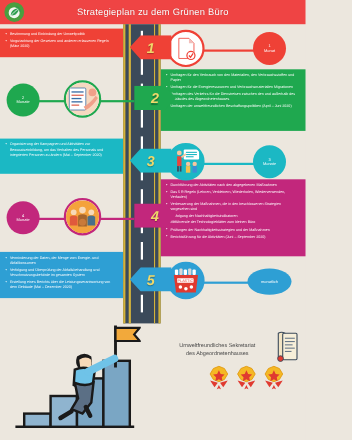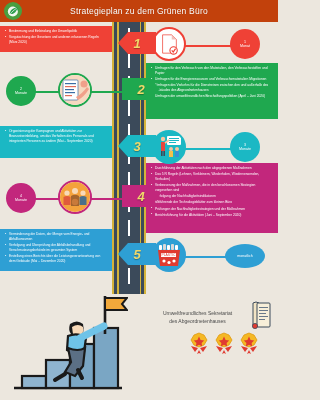--- a/index.html
+++ b/index.html
@@ -12,21 +12,21 @@
   #page {
     position:relative;
     width:278px; height:400px;
     background:#ece7de;
     overflow:hidden;
   }
 
   
   .header {
     position:absolute; left:0; top:0; width:278px; height:22px;
-    background:#c2410c;
+    background:#ef4444;
     display:flex; align-items:center;
   }
   .logo {
     position:absolute; left:4px; top:2px;
     width:18px; height:18px;
     border-radius:50%;
     background:#4a9e3f;
     display:flex; align-items:center; justify-content:center;
   }
   .logo svg { display:block; }

